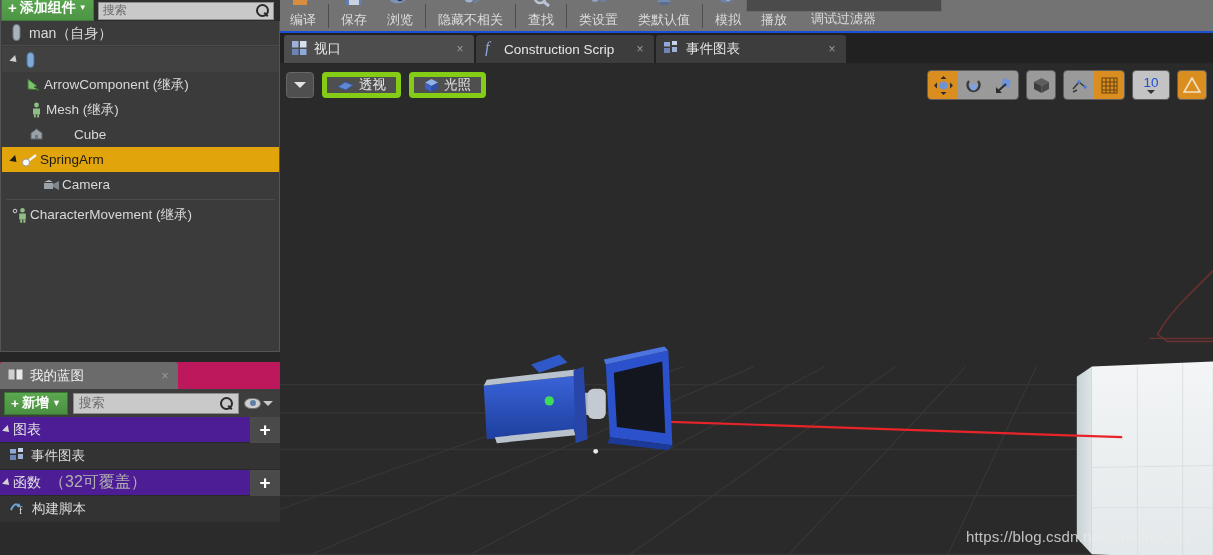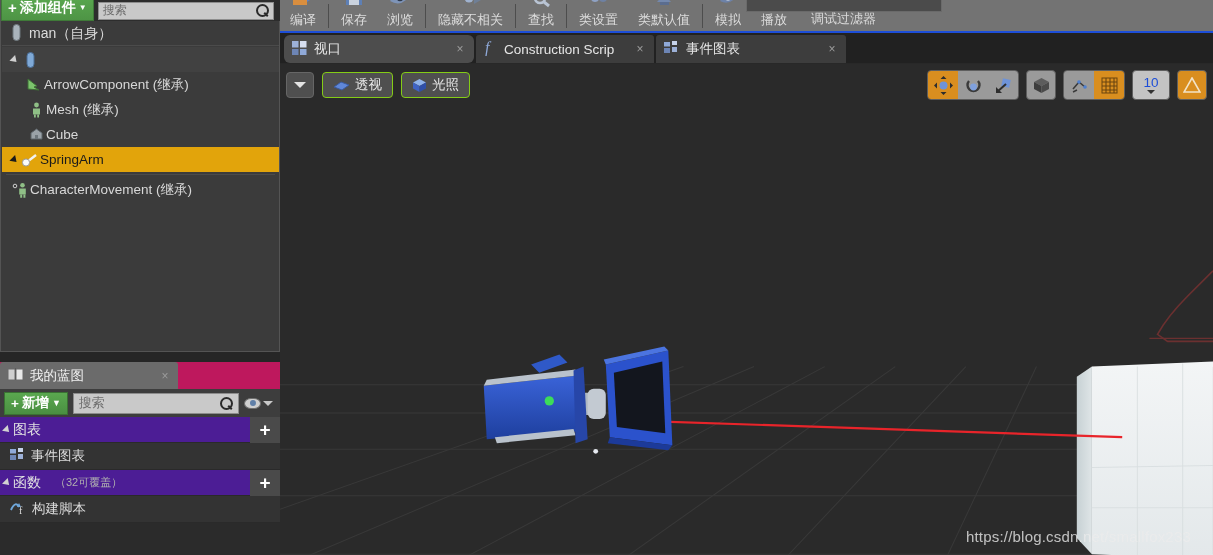--- a/index.html
+++ b/index.html
@@ -78,21 +78,21 @@
   .eye .pupil { width:6px; height:6px; border-radius:50%; background:#5f7fa8; }
   .caret-dn { width:0; height:0; border-left:5px solid transparent; border-right:5px solid transparent;
               border-top:5px solid #c8c8c8; }
 
   .sec-head { height:26px; background:#4c1d95; display:flex; align-items:center;
               border-bottom:1px solid #2a2a2a; padding-left:2px; }
   .sec-head .tri2 { width:0; height:0; border-left:6px solid #d2d2d2;
                     border-top:4px solid transparent; border-bottom:4px solid transparent;
                     transform:rotate(45deg); margin:0 3px 0 2px; }
   .sec-head .sname { font-size:14px; color:#e2e2e2; font-weight:normal; }
-  .sec-head .snote { font-size:11px; color:#b0b0b0; margin-left:14px; }
+  .sec-head .snote { font-size:16px; color:#b0b0b0; margin-left:8px; }
   .sec-head .plus-btn { margin-left:auto; width:30px; height:26px; background:#4a4a4a;
                         color:#fff; font-size:19px; font-weight:bold; display:flex;
                         align-items:center; justify-content:center; cursor:pointer; }
   .sec-item { height:27px; display:flex; align-items:center; gap:6px; padding-left:10px;
               background:#333; border-bottom:1px solid #2a2a2a; font-size:13.5px;
               color:#dcdcdc; cursor:pointer; }
 
   
   .right-col { flex:1; height:555px; position:relative; background:#282828; }
 
@@ -120,21 +120,21 @@
   .vtab .vlabel { font-size:13.5px; color:#e6e6e6; white-space:nowrap; }
   .vtab.clipped .vlabel { max-width:132px; overflow:hidden; }
 
   
   .viewport { position:absolute; left:0; top:64px; right:0; bottom:0;
               background:#2a2a2a; overflow:hidden; }
   .grid-layer { position:absolute; inset:0; }
   .vp-toolbar { position:absolute; left:0; top:0; right:0; height:42px; z-index:5;
                 display:flex; align-items:center; padding:0 6px; }
   .vp-left { display:flex; align-items:center; gap:8px; }
-  .vp-pill { height:26px; background:#4f4f4f; border:1px solid #84cc16; border-radius:4px;
+  .vp-pill { height:26px; background:#4f4f4f; border:5px solid #84cc16; border-radius:4px;
              display:flex; align-items:center; gap:5px; padding:0 10px;
              color:#e8e8e8; font-size:13.5px; cursor:pointer; }
   .vp-caret-btn { width:28px; height:26px; background:#4f4f4f; border:1px solid #666;
                   border-radius:4px; display:flex; align-items:center; justify-content:center;
                   cursor:pointer; }
   .vp-right { margin-left:auto; display:flex; align-items:center; gap:7px; }
   .btn-grp { display:flex; height:30px; border-radius:4px; overflow:hidden; border:1px solid #5e5e5e; }
   .gbtn { width:30px; background:#9a9a9a; display:flex; align-items:center;
           justify-content:center; cursor:pointer; }
   .gbtn.on { background:#d98e1f; }
@@ -207,21 +207,21 @@
           <span class="ico">
             <svg width="13" height="16" viewBox="0 0 13 16">
                 <circle cx="6.5" cy="3" r="2.4" fill="#8fbf86"></circle>
                 <path d="M3 6.5h7v6h-7z" fill="#8fbf86"></path>
                 <path d="M4 12.5h1.8v3H4zM7.2 12.5H9v3H7.2z" fill="#8fbf86"></path>
               </svg>
           </span>
           <span>Mesh (继承)</span>
         </div>
 
-        <div class="tree-row" style="padding-left:24px;">
+        <div class="tree-row" style="padding-left:24px;gap:28px;">
           <span class="ico">
             <svg width="15" height="15" viewBox="0 0 15 15">
                 <path d="M2 6 L7.5 2 L13 6 L13 12 L2 12 Z" fill="#9aa2a8" stroke="#5c6469"></path>
                 <path d="M6 12 V8 h3 v4" fill="#6d767c"></path>
               </svg>
           </span>
           <span>Cube</span>
         </div>
 
         <div class="tree-row selected" style="padding-left:4px;">
@@ -230,20 +230,30 @@
             </span>
           <span class="ico">
             <svg width="18" height="14" viewBox="0 0 18 14">
                 <line x1="6" y1="9" x2="15" y2="2" stroke="#f2f2f2" stroke-width="2.4"></line>
                 <circle cx="5" cy="9.5" r="3.6" fill="#fbfbfb" stroke="#9a9a9a"></circle>
               </svg>
           </span>
           <span>SpringArm</span>
         </div>
 
+        <div class="tree-row" style="padding-left:40px;">
+          <span class="ico">
+            <svg width="18" height="14" viewBox="0 0 18 14">
+                <path d="M1 5 h9 v6 h-9 z" fill="#9aa2a8"></path>
+                <path d="M10 6 L16 3 v9 l-6 -3 z" fill="#7e868c"></path>
+                <path d="M1 4 L6 2 L10 4" fill="#b6bdc2"></path>
+              </svg>
+          </span>
+          <span>Camera</span>
+        </div>
 
         <div class="divider"></div>
 
         <div class="tree-row" style="padding-left:8px;">
           <span class="ico">
             <svg width="17" height="16" viewBox="0 0 17 16">
                 <circle cx="3" cy="4" r="1.8" fill="none" stroke="#cfcfcf"></circle>
                 <circle cx="10.5" cy="3.2" r="2.3" fill="#8fbf86"></circle>
                 <path d="M7.2 6.5h6.6v6h-6.6z" fill="#8fbf86"></path>
                 <path d="M8.2 12.5h2v3.2h-2zM11.4 12.5h2v3.2h-2z" fill="#8fbf86"></path>
@@ -424,21 +434,21 @@
       </div>
 
       <div class="debug-filter">
         <div class="combo"></div>
         <span class="dlabel">调试过滤器</span>
       </div>
     </div>
 
     <div class="tabstrip">
 
-      <div class="vtab active" style="min-width:190px;border-radius:6px;">
+      <div class="vtab active" style="min-width:190px;">
         <span>
           <svg width="15" height="14" viewBox="0 0 15 14">
               <rect x="0" y="0" width="6.5" height="6.5" fill="#9db1d8"></rect>
               <rect x="8" y="0" width="6.5" height="6.5" fill="#d6deef"></rect>
               <rect x="0" y="8" width="6.5" height="6" fill="#6d85b5"></rect>
               <rect x="8" y="8" width="6.5" height="6" fill="#8fa9d8"></rect>
             </svg>
         </span>
         <span class="vlabel" style="flex:1;">视口</span>
         <span class="tab-x">×</span>

